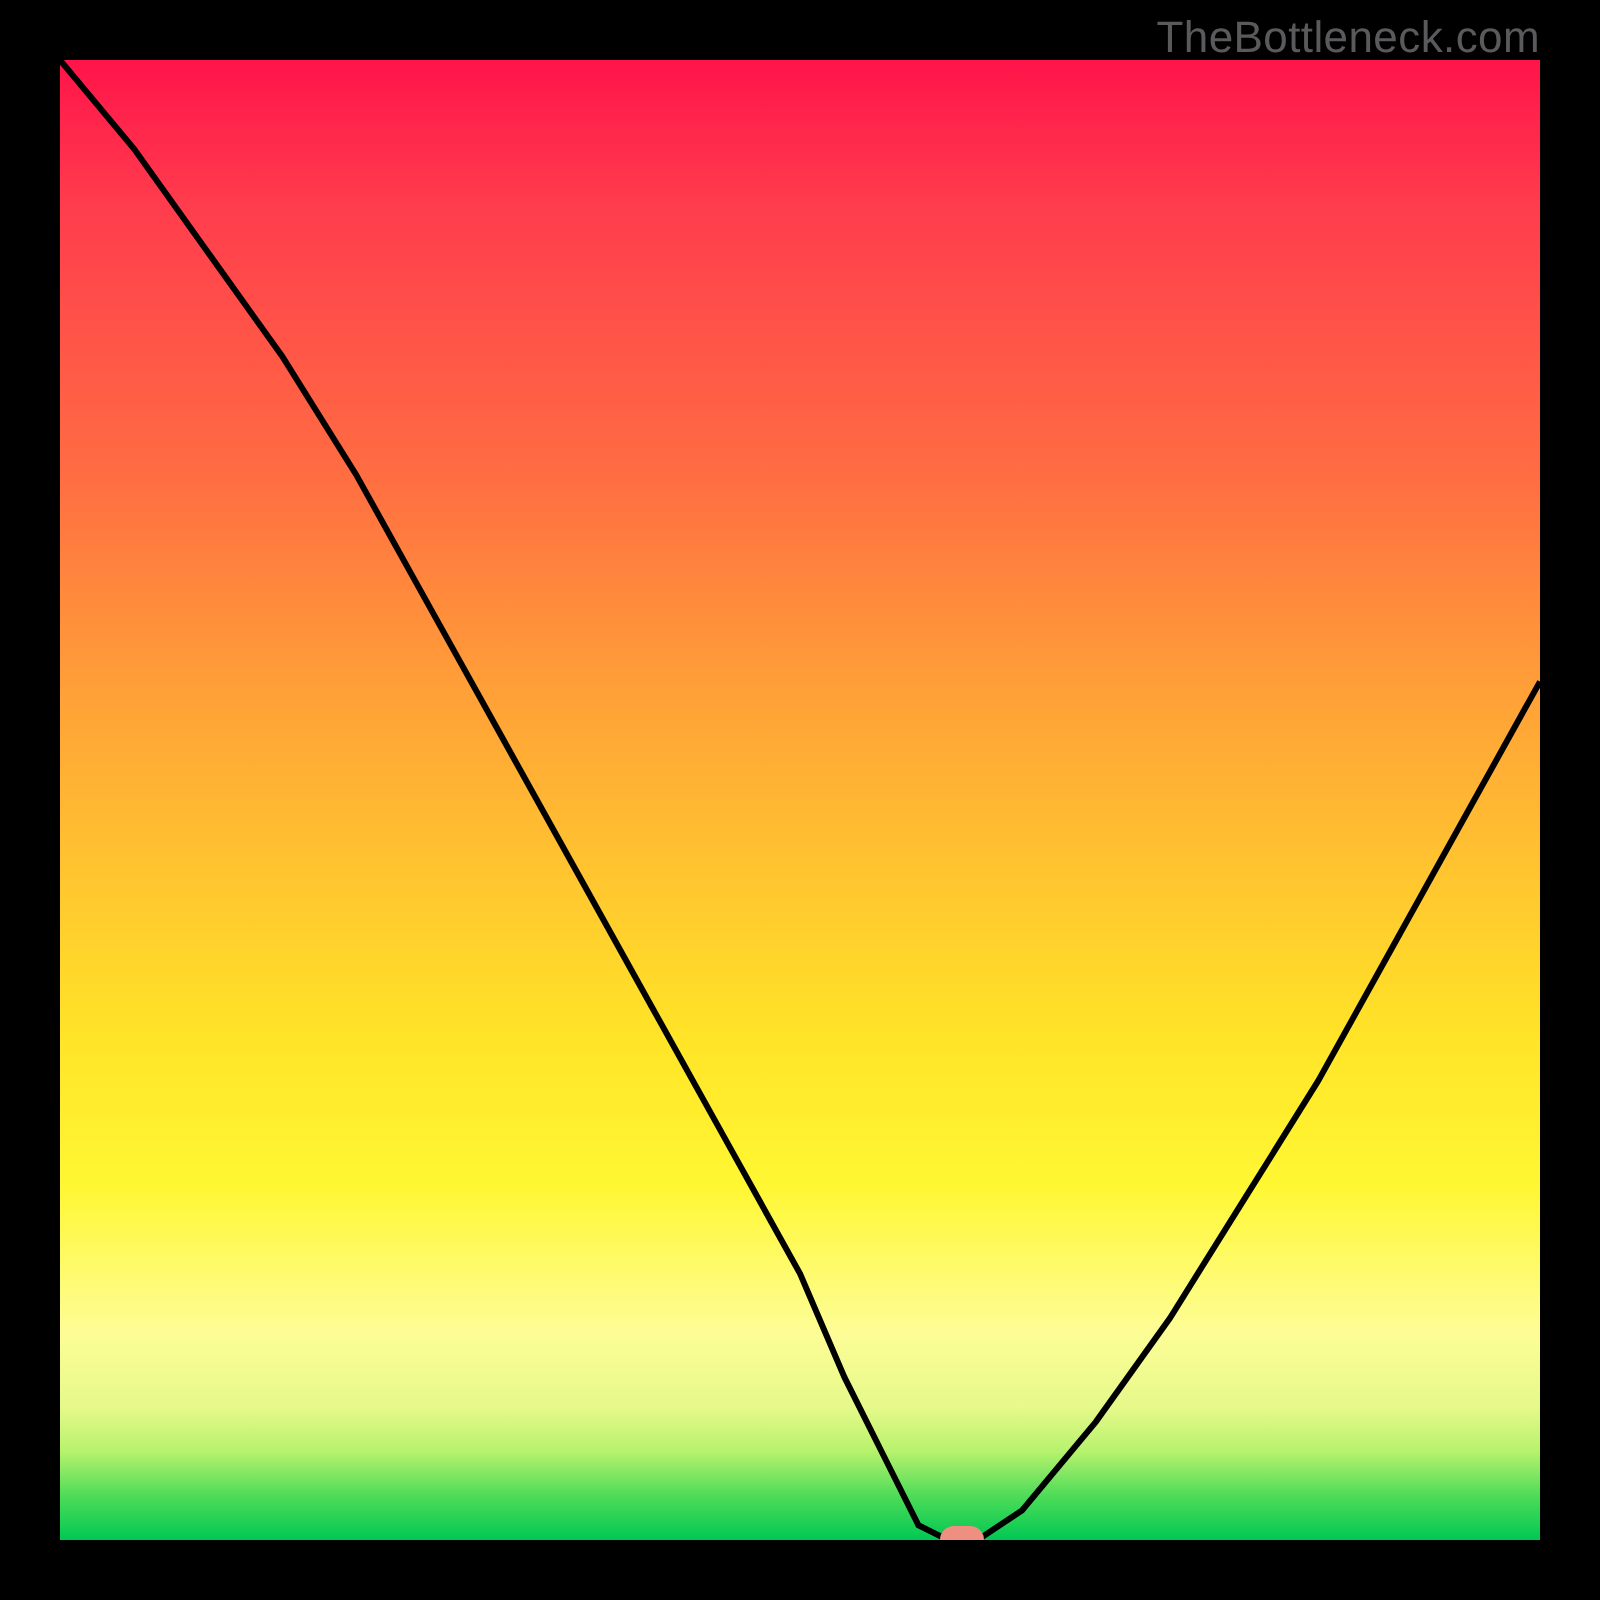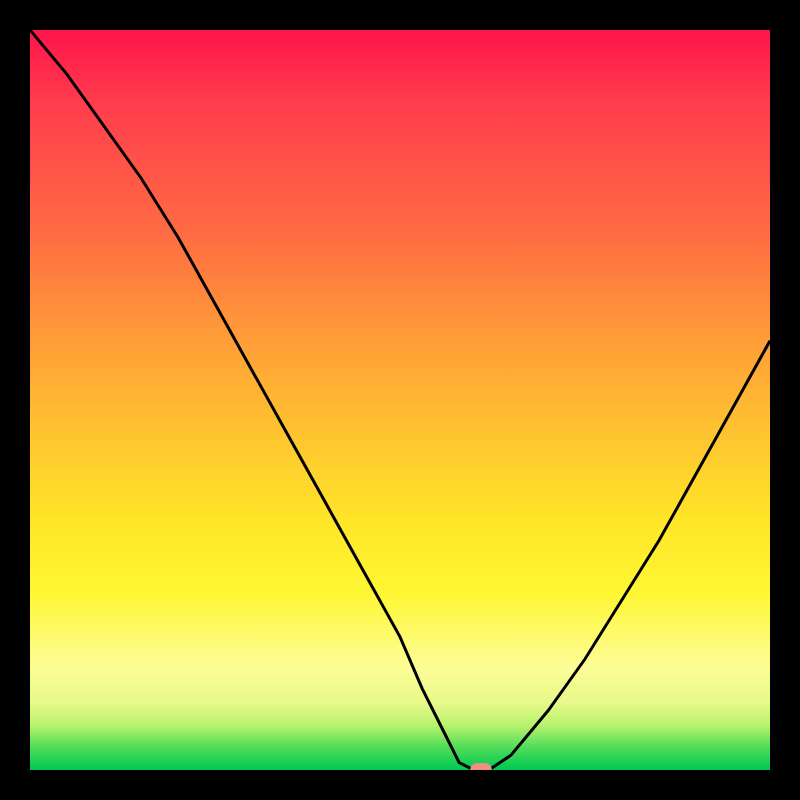--- a/index.html
+++ b/index.html
@@ -67,20 +67,21 @@
     border-radius: 7px;
     background: #ef8f82;
     transform: translate(-50%, -50%);
   }
 </style>
 </head>
 <body>
 
 <div class="frame">
 
+  <div class="attribution">TheBottleneck.com</div>
 
   <div class="plot">
     <div class="gradient"></div>
 
     <svg class="curve" viewBox="0 0 740 740" preserveAspectRatio="none">
       <path id="curve-path" d="M0.0 0.0 L37.0 44.4 L74.0 96.2 L111.0 148.0 L148.0 207.2 L185.0 273.8 L222.0 340.4 L259.0 407.0 L296.0 473.6 L333.0 540.2 L370.0 606.8 L392.2 658.6 L414.4 703.0 L429.2 732.6 L444.0 740.0 L458.8 740.0 L481.0 725.2 L518.0 680.8 L555.0 629.0 L592.0 569.8 L629.0 510.6 L666.0 444.0 L703.0 377.4 L740.0 310.8" fill="none" stroke="#000" stroke-width="3"></path>
     </svg>
 
     <div id="marker" class="marker" style="left: 451.4px; top: 740px;"></div>
   </div>

